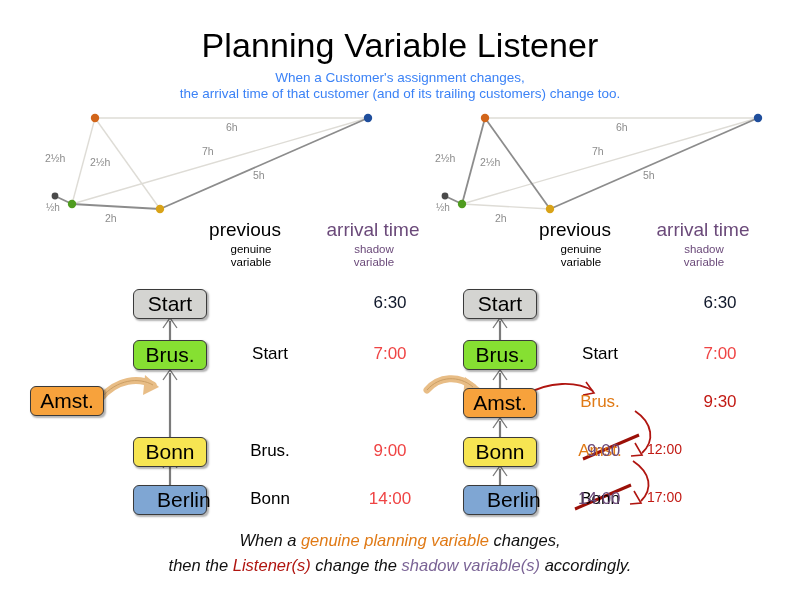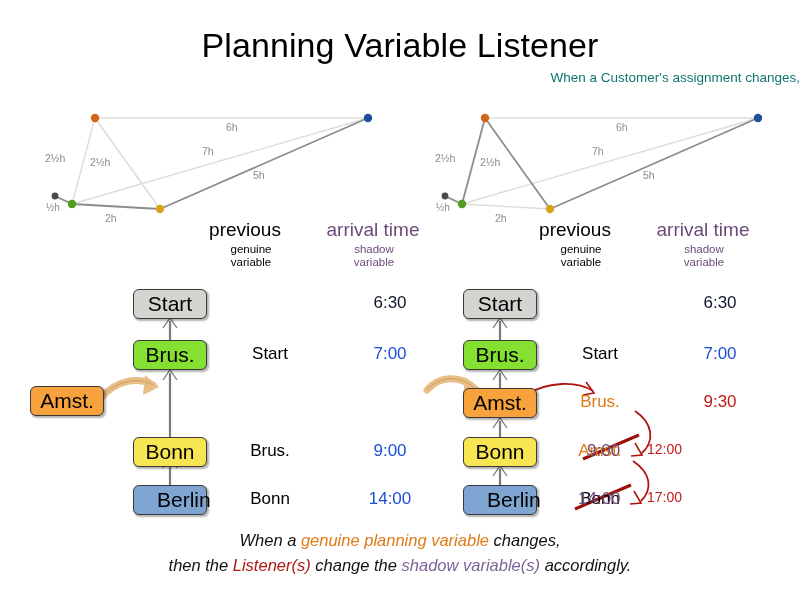--- a/index.html
+++ b/index.html
@@ -20,23 +20,23 @@
   
   #title {
     left: 0; top: 26px; width: 800px;
     text-align: center;
     font-size: 34px;
     color: #000000;
     letter-spacing: 0.1px;
   }
   .subtitle-line {
     left: 0; width: 800px;
-    text-align: right;
+    text-align: center;
     font-size: 13.5px;
-    color: #0f766e;
+    color: #3b82f6;
   }
   #subtitle1 { top: 70px; }
   #subtitle2 { top: 86px; }
 
   
   .graph { top: 104px; width: 390px; height: 122px; }
   #graph-left  { left: 10px; }
   #graph-right { left: 400px; }
 
   
@@ -90,21 +90,21 @@
     font-size: 17px;
     color: #000000;
   }
   .col-prev.orange { color: #e07a16; }
 
   .col-arr {
     position: absolute;
     width: 130px;
     text-align: center;
     font-size: 17px;
-    color: #1d4ed8;
+    color: #ef4444;
   }
   .col-arr.black { color: #0f172a; }
   .col-arr.red   { color: #c21a14; }
 
   .val-old {
     position: absolute;
     font-size: 17px;
     color: #6b4a7a;
   }
   .val-new {
@@ -127,20 +127,21 @@
   .em-red    { color: #b01510; font-style: italic; }
   .em-purple { color: #7b6496; font-style: italic; }
 </style>
 </head>
 <body>
 
 <div id="canvas">
 
   <div class="abs" id="title">Planning Variable Listener</div>
   <div class="abs subtitle-line" id="subtitle1">When a Customer's assignment changes,</div>
+  <div class="abs subtitle-line" id="subtitle2">the arrival time of that customer (and of its trailing customers) change too.</div>
 
   <div class="abs graph" id="graph-left">
     <svg width="390" height="122" viewBox="0 0 390 122">
 
       <g stroke="#dedcd6" stroke-width="1.4" fill="none">
         <line x1="85" y1="14" x2="358" y2="14"></line>
         <line x1="85" y1="14" x2="62" y2="100"></line>
         <line x1="85" y1="14" x2="150" y2="105"></line>
         <line x1="62" y1="100" x2="358" y2="14"></line>
       </g>

